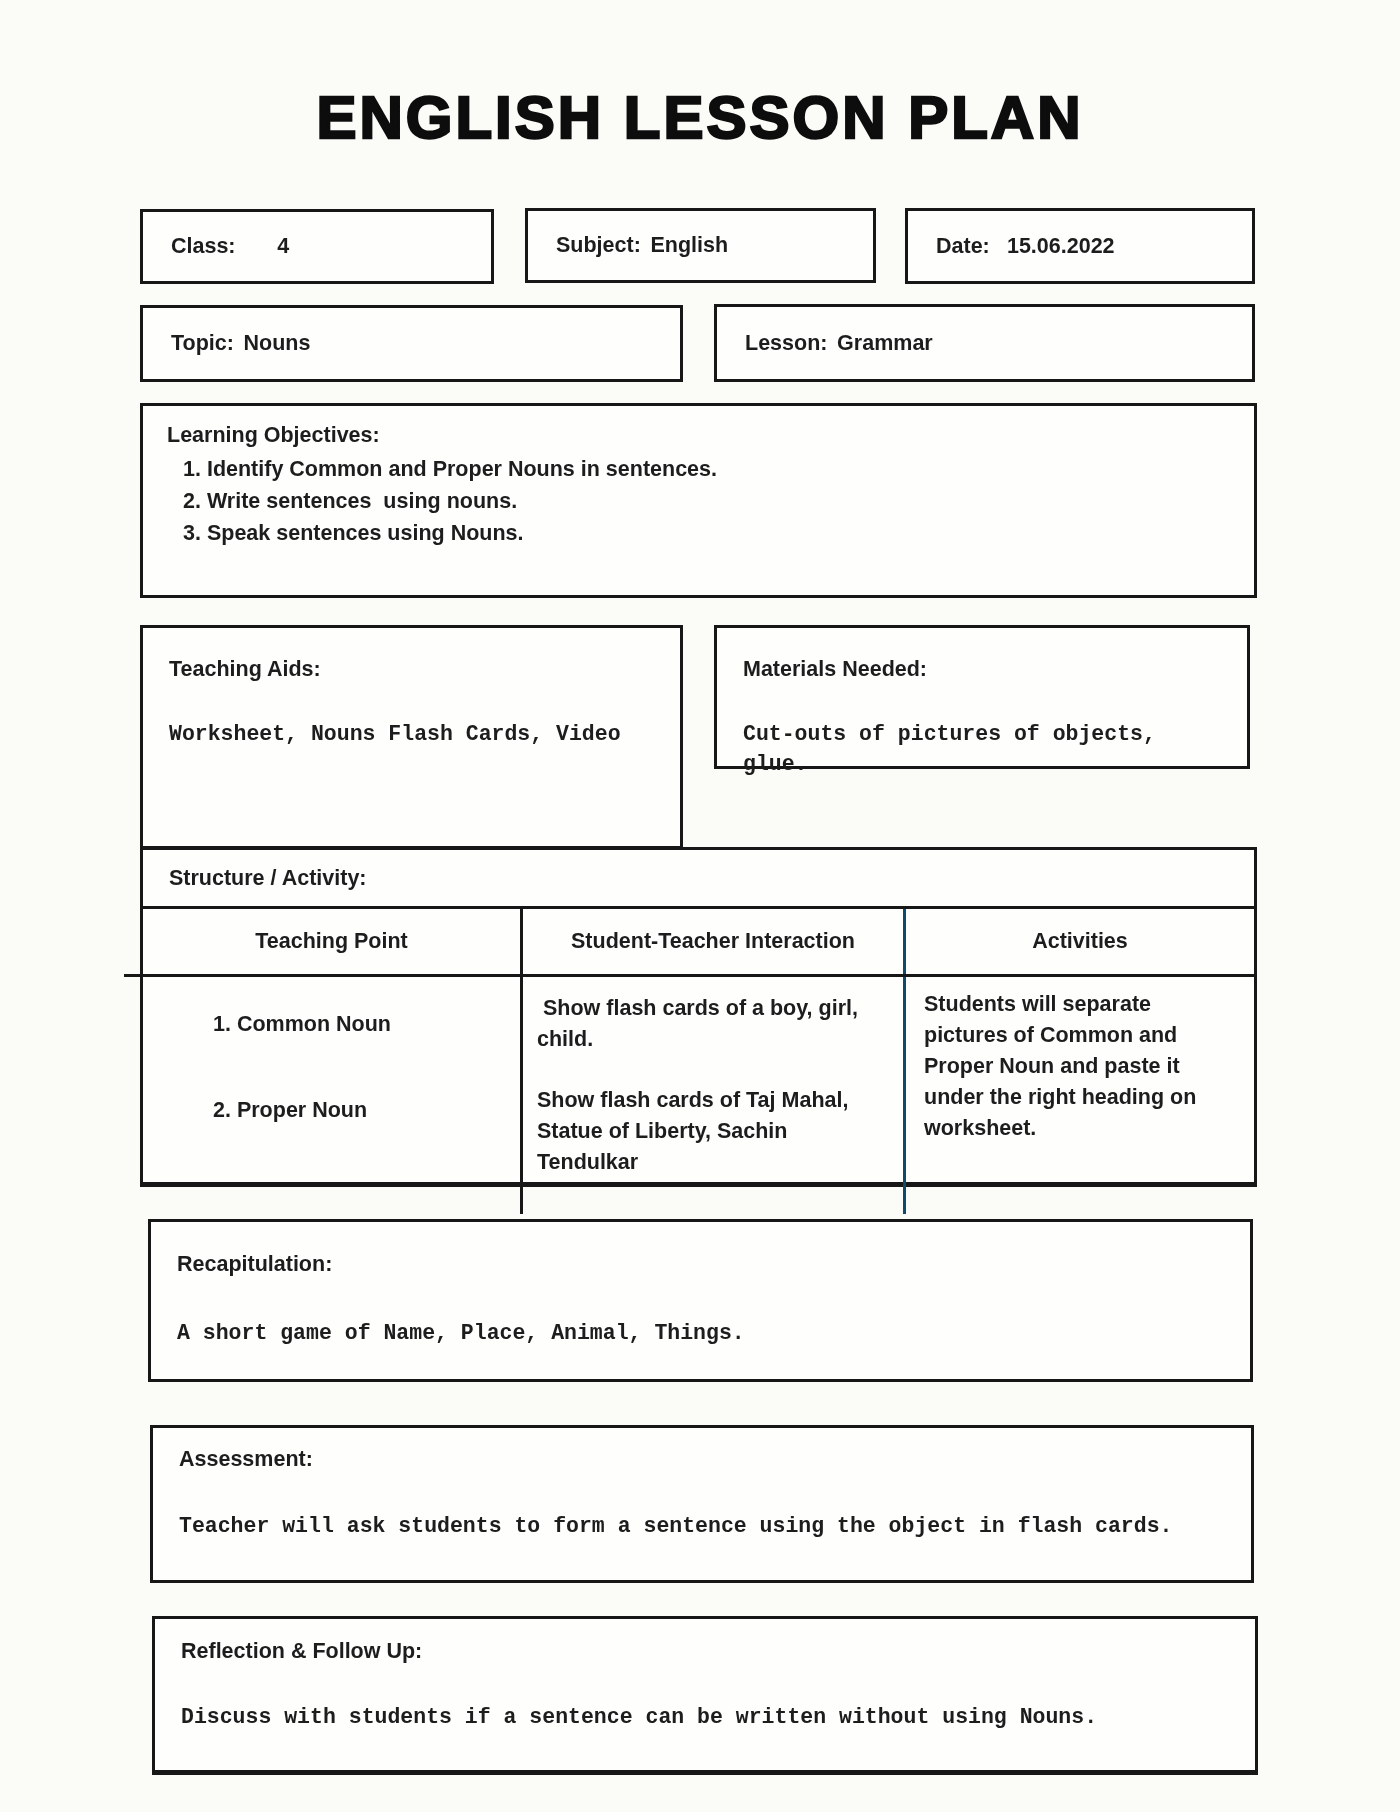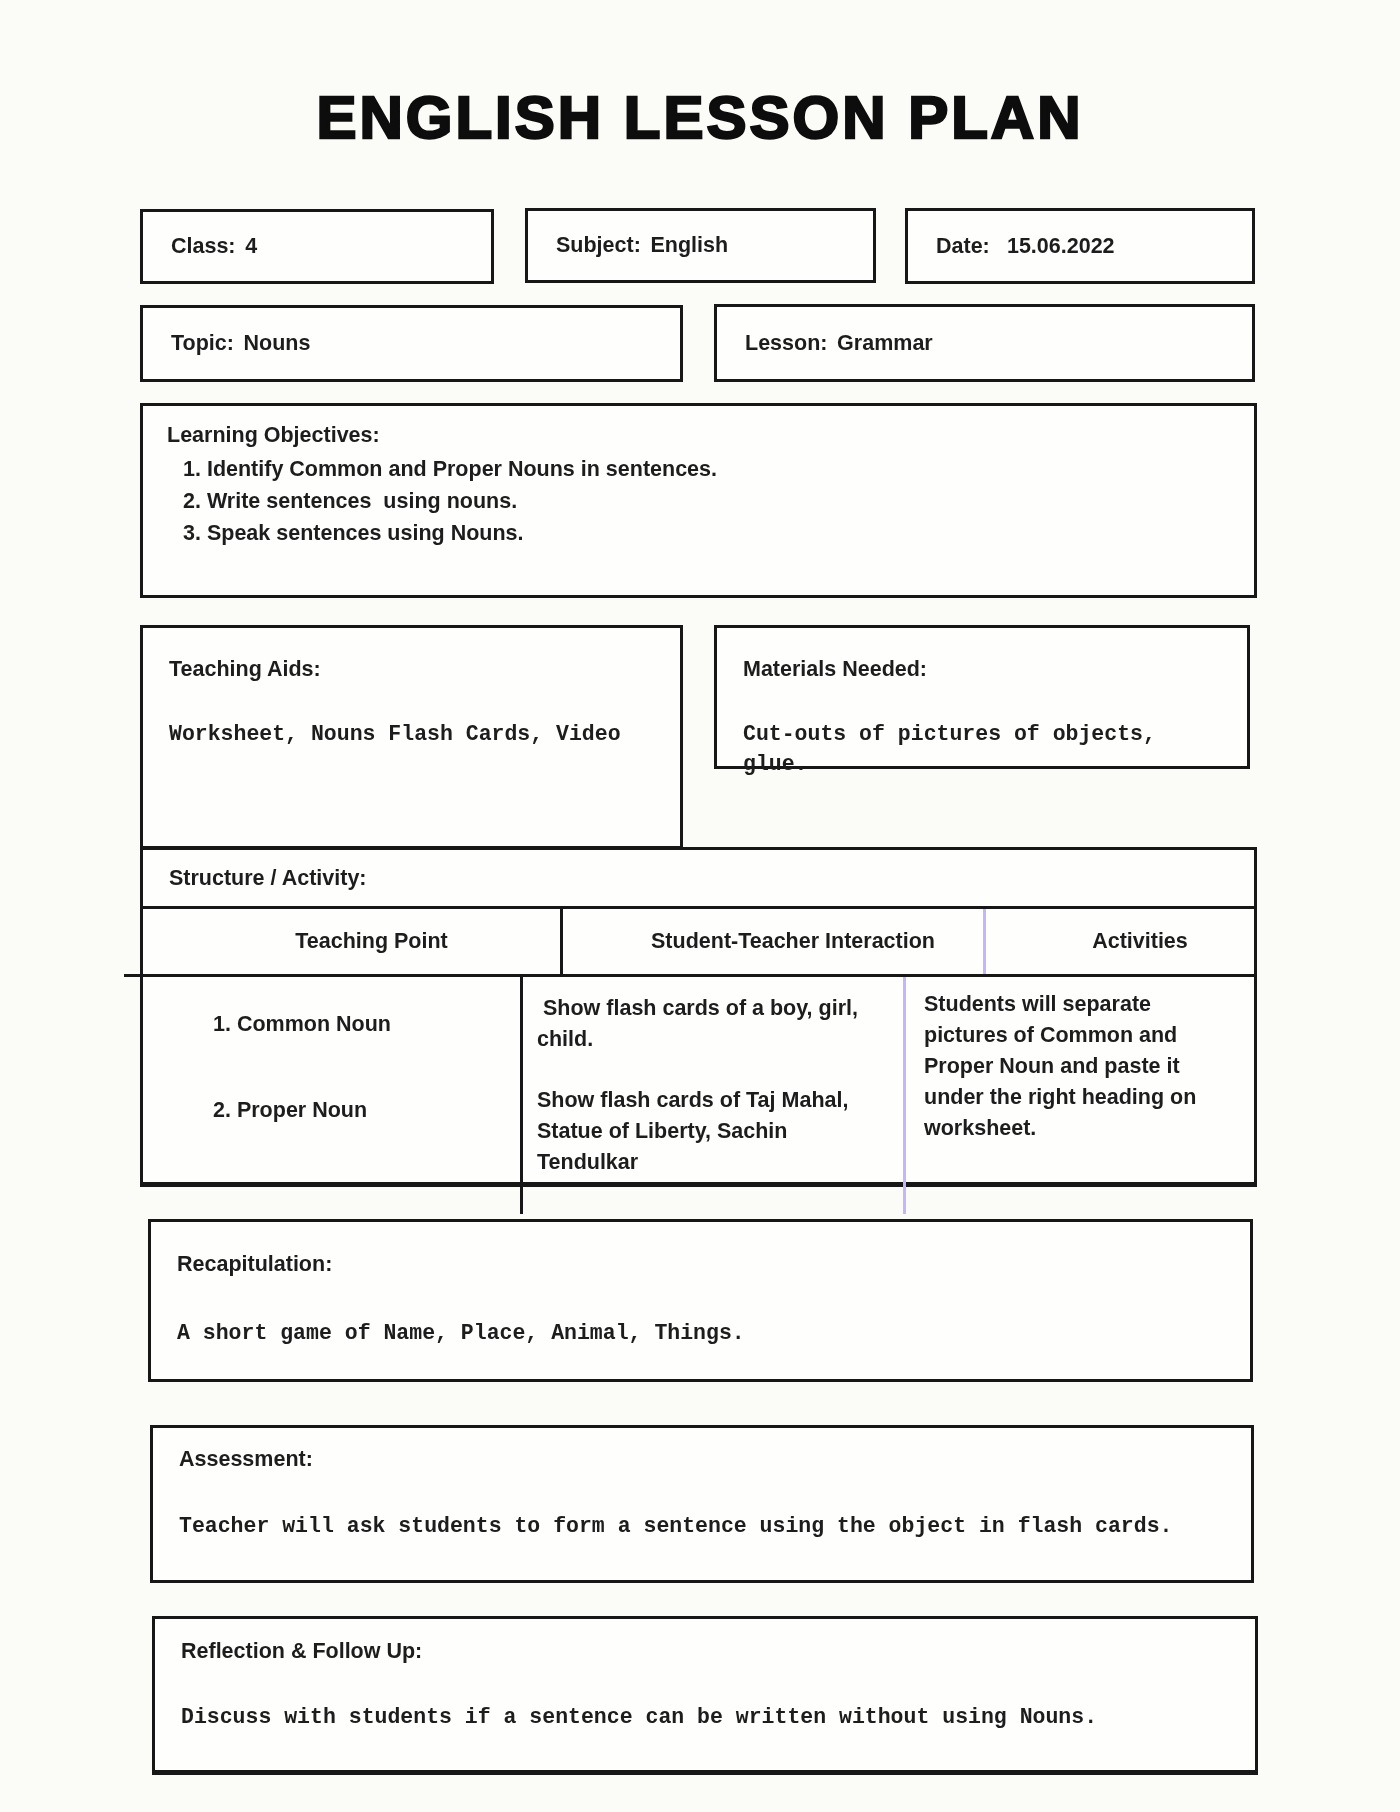--- a/index.html
+++ b/index.html
@@ -24,21 +24,21 @@
     background:#fefefd;
     border:3px solid #171717;
     box-sizing:border-box;
     font-weight:bold;
     font-size:21.5px;
   }
   .field { display:flex; align-items:center; padding-left:28px; }
   .field .val { margin-left:0.45em; }
   .field .val-wide { margin-left:0.8em; }
 
-  #box-class   { left:140px; top:209px; width:354px; height:75px; }
+  #box-class   { left:140px; top:209px; width:354px; height:75px;gap:32px; }
   #box-subject { left:525px; top:208px; width:351px; height:75px; }
   #box-date    { left:905px; top:208px; width:350px; height:76px; }
 
   #box-topic   { left:140px; top:305px; width:543px; height:77px; }
   #box-lesson  { left:714px; top:304px; width:541px; height:78px; }
 
   #box-objectives { left:140px; top:403px; width:1117px; height:195px; padding:16px 24px; line-height:32px; }
   #box-objectives ol { margin:5px 0 0 0; padding-left:16px; list-style-position:inside; }
   #box-objectives li { padding:0; white-space:pre-wrap; }
 
@@ -47,23 +47,23 @@
   .sec-heading { line-height:26px; }
   .sec-content { margin-top:37px; line-height:30px;font-family:Liberation Mono, monospace; }
   #box-recap .sec-content      { margin-top:41px; }
   #box-assessment .sec-content { margin-top:39px; }
   #box-reflection .sec-content { margin-top:38px; }
 
   #activity-table { left:140px; top:847px; width:1117px; height:340px; border-bottom-width:5px; padding:0; }
   .at-title  { height:56px; border-bottom:3px solid #171717; display:flex; align-items:center; padding-left:26px; }
   .at-row    { display:flex; }
   .at-header { height:65px; border-bottom:3px solid #171717; }
-  .at-header .at-cell { display:flex; align-items:center; justify-content:center; text-align:center;margin-left:40px; }
+  .at-header .at-cell { display:flex; align-items:center; justify-content:center; text-align:center; }
   .at-c1 { width:380px; border-right:3px solid #171717; box-sizing:border-box; }
-  .at-c2 { width:383px; border-right:3px solid #c4b5fd; box-sizing:border-box; }
+  .at-c2 { width:383px; border-right:3px solid #0c4a6e; box-sizing:border-box; }
   .at-c3 { flex:1; }
   .at-body { height:237px; line-height:31px; }
   .at-body .at-c1 { padding:32px 0 0 70px; }
   .tp-2 { margin-top:55px; }
   .at-body .at-c2 { padding:16px 10px 0 14px; }
   .at-body .at-c2 p { margin:0; white-space:pre-wrap; }
   .at-body .at-c2 p + p { margin-top:30px; }
   .at-body .at-c3 { padding:12px 16px 0 18px; }
   .tick { position:absolute; left:-19px; top:124px; width:19px; height:3px; background:#171717; }
 

